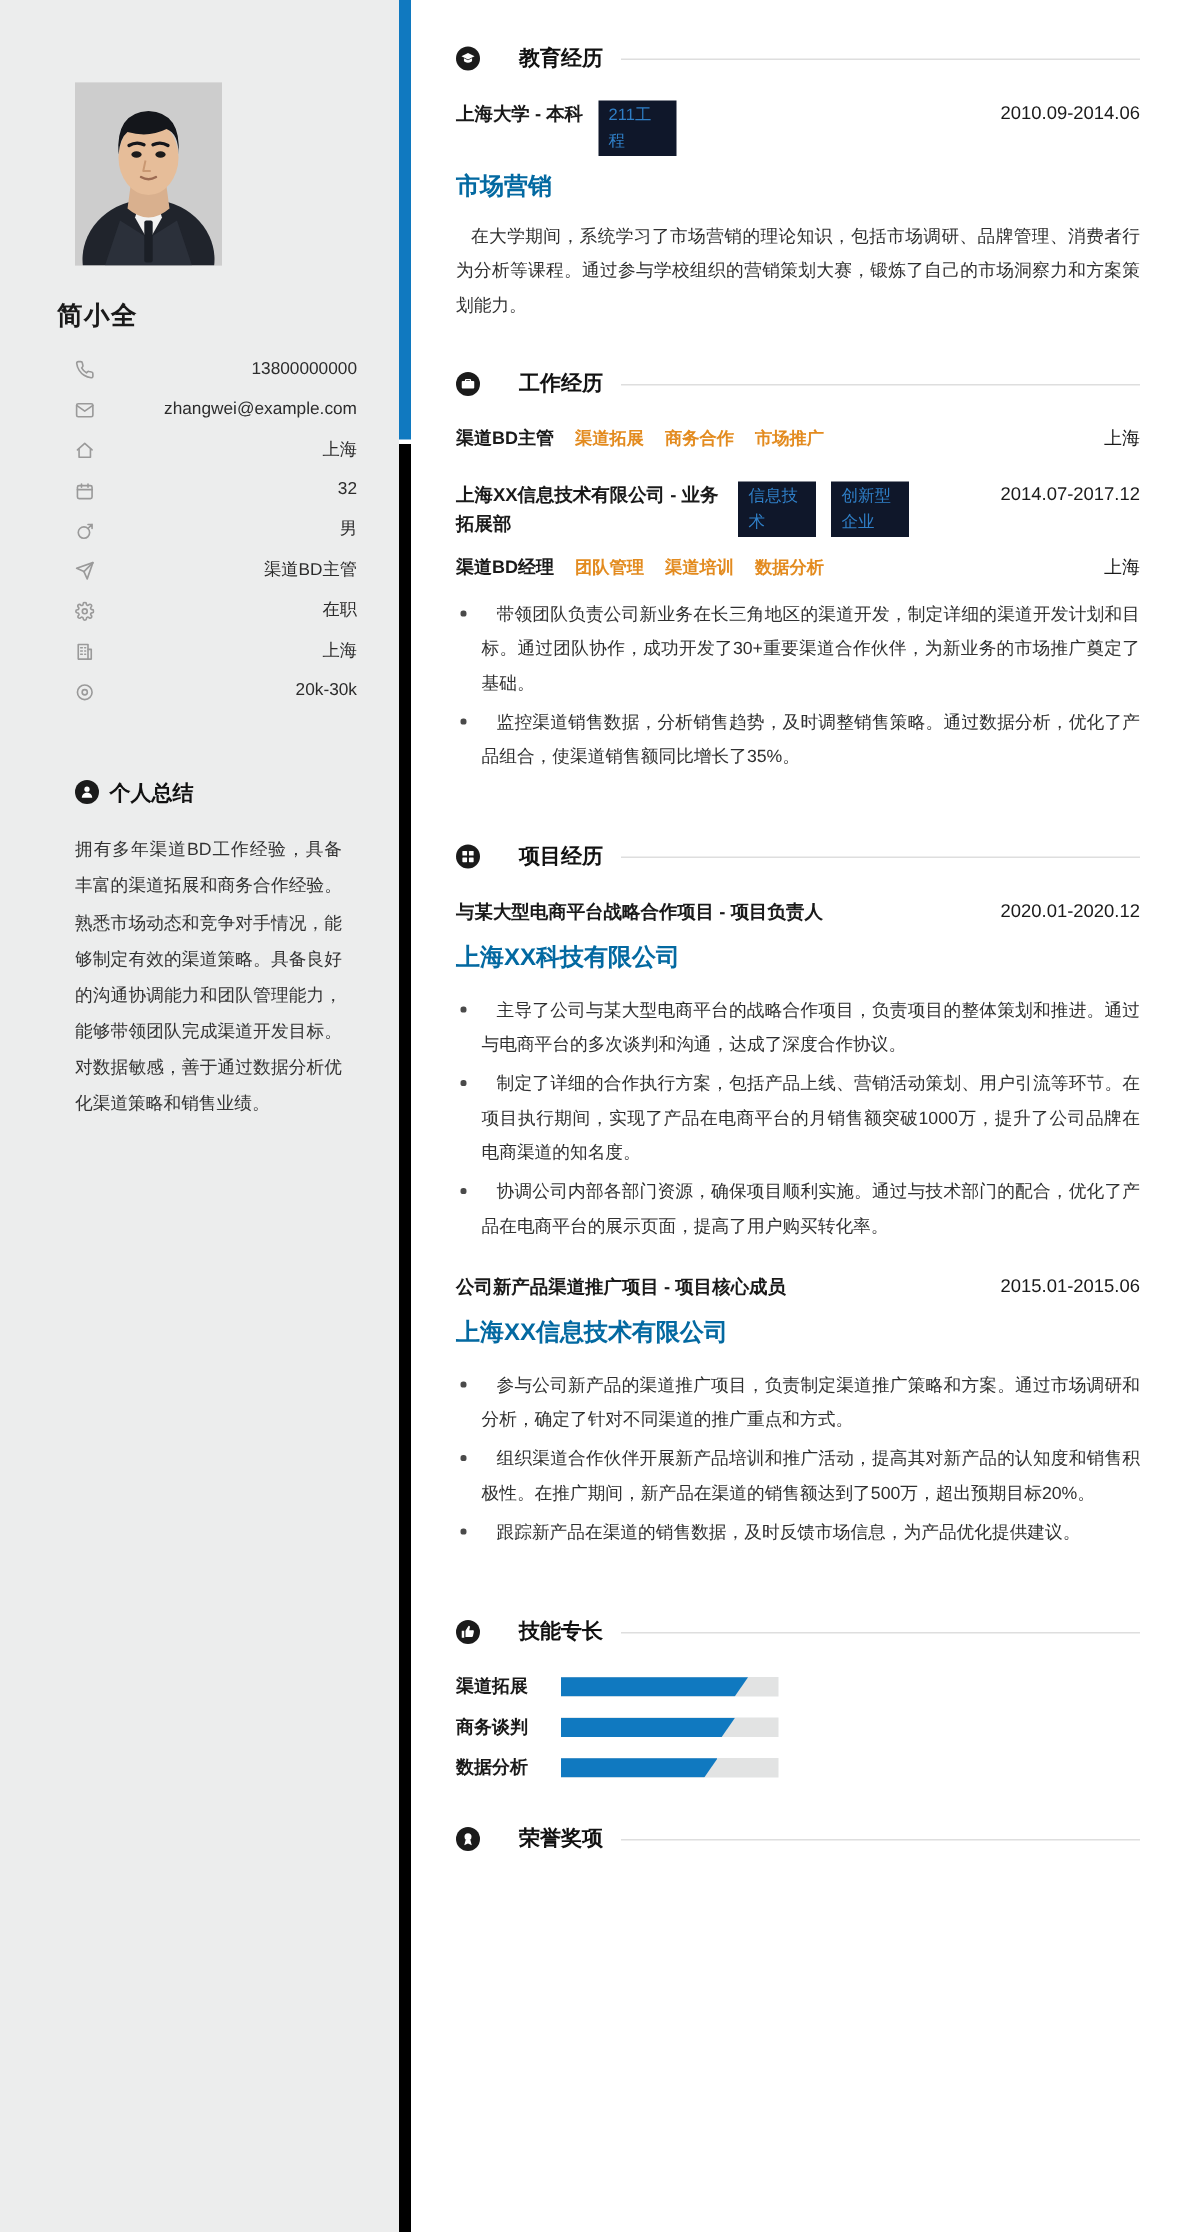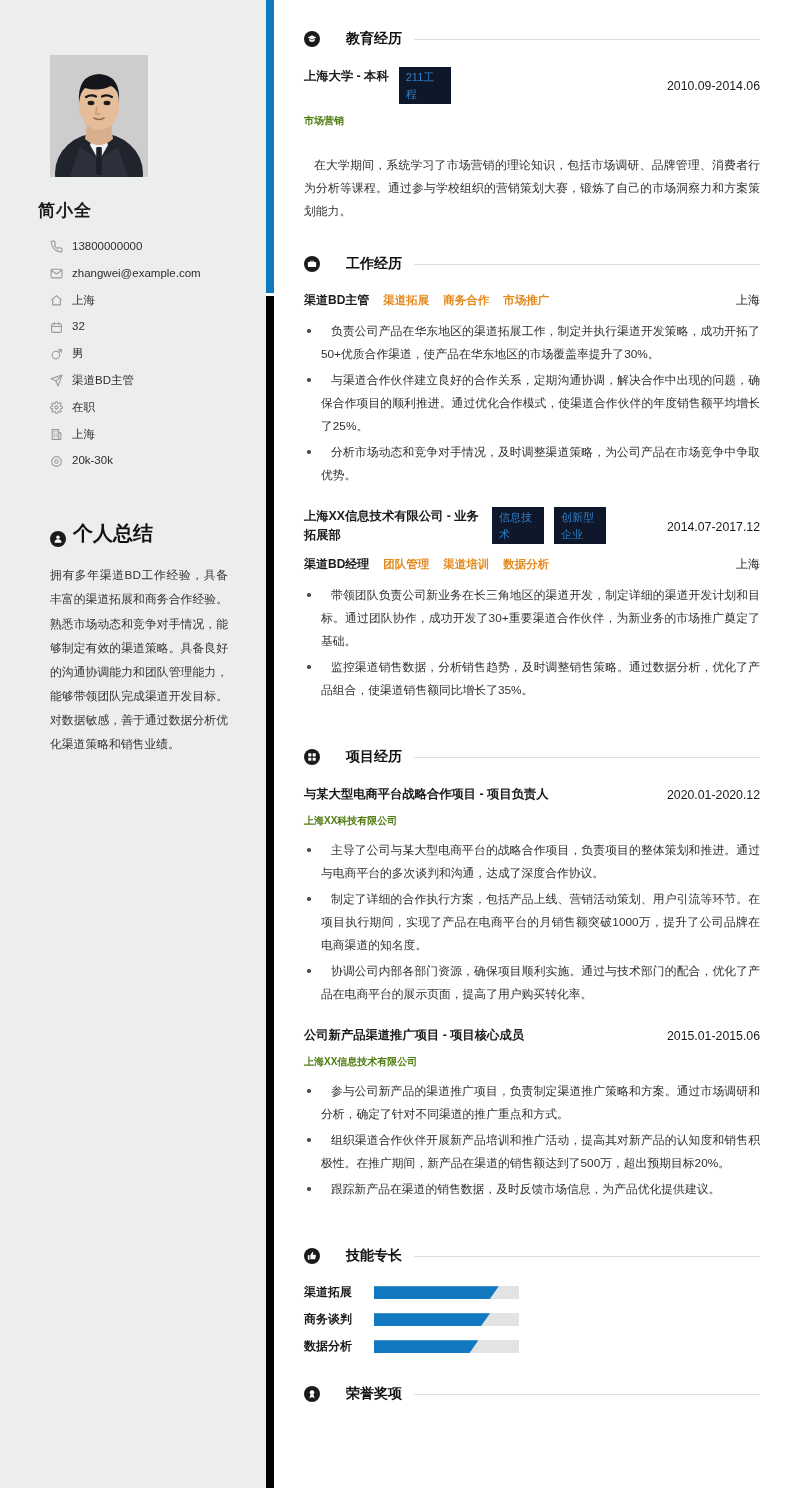--- a/index.html
+++ b/index.html
@@ -60,37 +60,38 @@
   }
 
   .contact-list { list-style: none; margin-left: 22px; }
   .contact-item {
     display: flex;
     align-items: center;
     gap: 9px;
     margin-bottom: 13px;
     font-size: 11.5px;
     color: #2c2c2c;
+    justify-content: space-between;
   }
   .contact-item .ic {
     width: 13px; height: 13px;
     flex: 0 0 13px;
     display: inline-flex;
     align-items: center; justify-content: center;
     color: #9a9a9a;
   }
   .contact-item .ic svg { width: 13px; height: 13px; display: block; }
   .contact-val { line-height: 1.2; }
 
   .summary-block { margin: 52px 0 0 22px; }
   .summary-head {
     display: flex;
-    align-items: flex-end;
+    align-items: flex-start;
     gap: 7px;
-    font-size: 20px;
+    font-size: 14px;
     font-weight: bold;
     color: #111;
     margin-bottom: 16px;
   }
   .badge-icon {
     width: 16px; height: 16px;
     flex: 0 0 16px;
     border-radius: 50%;
     background: #1b1b1b;
     display: inline-flex;
@@ -128,21 +129,21 @@
   .section-rule {
     flex: 1;
     height: 1px;
     background: #dedede;
     margin-left: 4px;
   }
 
   .entry { margin-bottom: 20px; }
   .entry-row {
     display: flex;
-    align-items: center;
+    align-items: flex-start;
     justify-content: space-between;
     gap: 10px;
   }
   .entry-left {
     display: flex;
     align-items: flex-start;
     flex-wrap: wrap;
     gap: 6px 10px;
     flex: 1;
   }
@@ -164,23 +165,23 @@
   .tag-blue {
     display: inline-block;
     background: #0f172a;
     color: #2f7fc7;
     font-size: 11px;
     line-height: 1.5;
     padding: 2px 7px;
     max-width: 52px;
   }
   .entry-sub {
-    font-size: 10px;
-    font-weight: bold;
-    color: #4d7c0f;
+    font-size: 16px;
+    font-weight: bold;
+    color: #0369a1;
     margin-top: 9px;
     line-height: 1.5;
   }
   .role-row {
     display: flex;
     align-items: center;
     justify-content: space-between;
     margin-top: 11px;
     gap: 10px;
   }
@@ -225,21 +226,21 @@
     border-radius: 50%;
     background: #4a4a4a;
   }
   .bullet-indent-first { text-indent: 10px; }
 
   .para {
     font-size: 11.8px;
     line-height: 1.95;
     color: #303030;
     text-align: justify;
-    margin-top: 26px;
+    margin-top: 9px;
   }
 
   
   .skills-grid {
     display: flex;
     flex-wrap: wrap;
     gap: 10px 30px;
     margin-top: 2px;
   }
   .skill {
@@ -443,25 +444,20 @@
       <div class="entry">
         <div class="role-row">
           <div class="role-left">
             <span class="role-name">渠道BD主管</span>
             <span class="tag-orange">渠道拓展</span>
             <span class="tag-orange">商务合作</span>
             <span class="tag-orange">市场推广</span>
           </div>
           <span class="role-loc">上海</span>
         </div>
-        <ul class="bullets">
-          <li class="bullet bullet-indent-first">负责公司产品在华东地区的渠道拓展工作，制定并执行渠道开发策略，成功开拓了50+优质合作渠道，使产品在华东地区的市场覆盖率提升了30%。</li>
-          <li class="bullet bullet-indent-first">与渠道合作伙伴建立良好的合作关系，定期沟通协调，解决合作中出现的问题，确保合作项目的顺利推进。通过优化合作模式，使渠道合作伙伴的年度销售额平均增长了25%。</li>
-          <li class="bullet bullet-indent-first">分析市场动态和竞争对手情况，及时调整渠道策略，为公司产品在市场竞争中争取优势。</li>
-        </ul>
       </div>
 
       <div class="entry">
         <div class="entry-row">
           <div class="entry-left">
             <span class="entry-title">上海XX信息技术有限公司 - 业务拓展部</span>
             <span class="tag-blue">信息技术</span>
             <span class="tag-blue">创新型企业</span>
           </div>
           <span class="entry-date">2014.07-2017.12</span>

